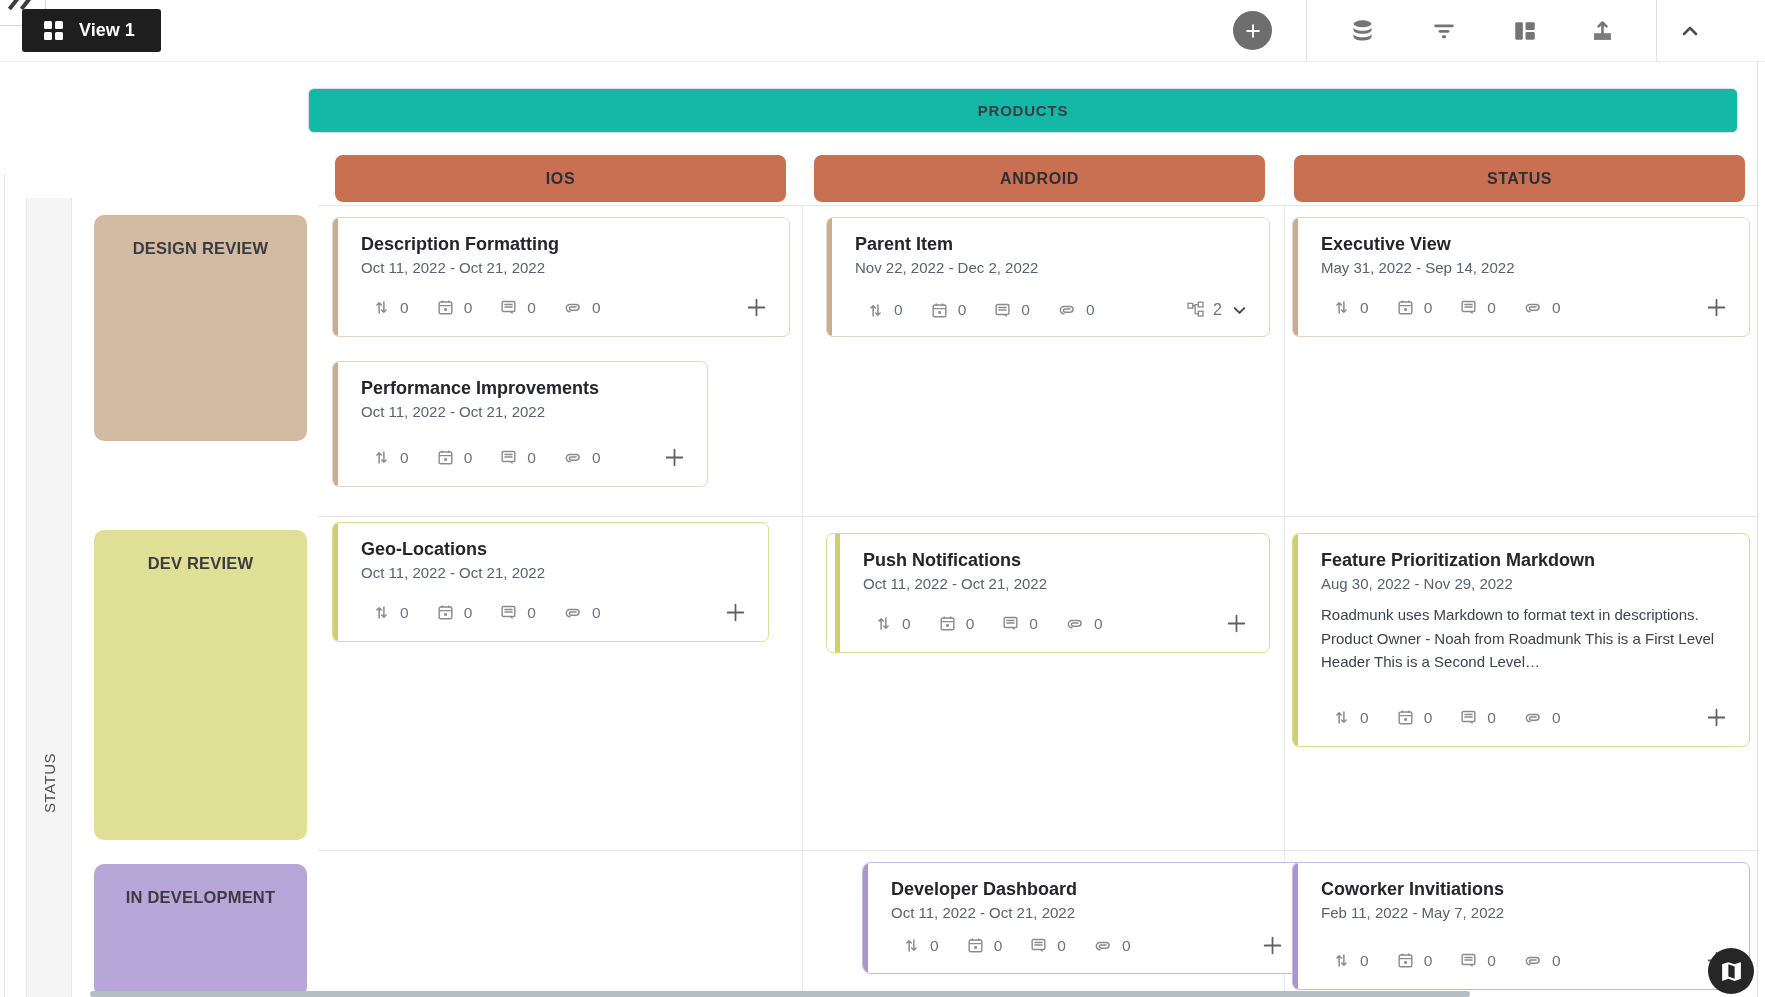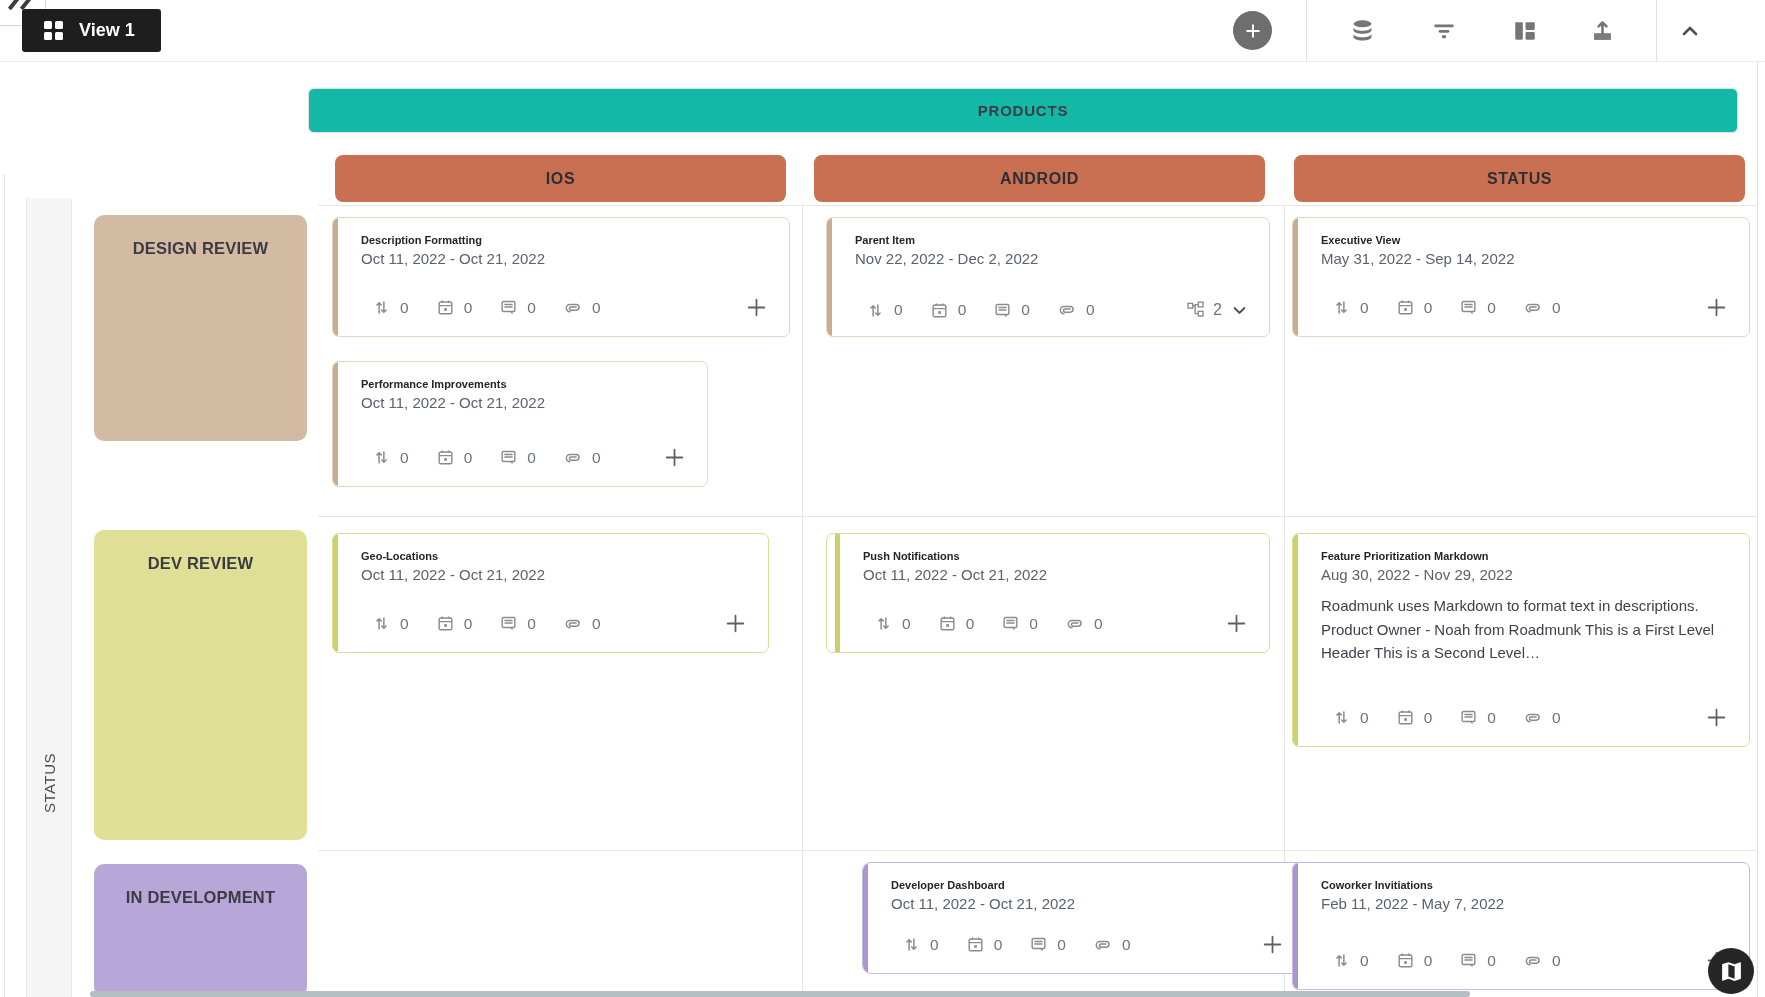--- a/index.html
+++ b/index.html
@@ -59,37 +59,37 @@
   .row-label.r3 { top:802px; height:133px; background:#b7a6d8; }
 
   
   .card { position:absolute; background:#fff; border-radius:7px; border:1px solid #ddd;
     display:flex; overflow:hidden; cursor:pointer; }
   .card .stripe { width:5px; flex:0 0 5px; }
   .card.t1 { border-color:#e4d6c2; } .card.t1 .stripe { background:#c9ad90; }
   .card.t2 { border-color:#dcdd92; } .card.t2 .stripe { background:#ced06e; }
   .card.t3 { border-color:#c9b9e2; } .card.t3 .stripe { background:#a896cc; }
   .card-body { flex:1; padding:15px 18px 12px 23px; display:flex; flex-direction:column; }
-  .card-title { font-size:11px; font-weight:700; color:#24242d; line-height:1.3; }
+  .card-title { font-size:18px; font-weight:700; color:#24242d; line-height:1.3; }
   .card-dates { font-size:15px; color:#59626f; margin-top:3px; }
   .card-desc { font-size:15px; color:#3d424d; line-height:1.55; margin-top:11px;
     display:-webkit-box; -webkit-line-clamp:3; -webkit-box-orient:vertical; overflow:hidden; }
   .card-meta { margin-top:auto; padding:12px 2px 4px 11px; display:flex; align-items:center; gap:27px; }
   .meta { display:flex; align-items:center; gap:9px; color:#8b8b8b; }
   .meta .cnt { font-size:15.5px; color:#6b7480; }
   .add-btn { margin-left:auto; color:#606060; display:flex; align-items:center; cursor:pointer; }
   .sub-badge { margin-left:auto; display:flex; align-items:center; gap:8px; color:#8b8b8b; cursor:pointer; }
   .sub-badge .cnt { font-size:16px; color:#6b7480; }
   .sub-badge .chev { color:#4a4a4a; }
 
   .card.p-c1 { left:332px; top:155px; width:458px; height:120px; }
   .card.p-c2 { left:332px; top:299px; width:376px; height:126px; }
   .card.p-c3 { left:826px; top:155px; width:444px; height:120px; }
   .card.p-c4 { left:1292px; top:155px; width:458px; height:120px; }
-  .card.p-c5 { left:332px; top:471px; width:437px; height:120px; }
+  .card.p-c5 { left:332px; top:460px; width:437px; height:120px; }
   .card.p-c6 { left:826px; top:471px; width:444px; height:120px;padding-left:8px; }
   .card.p-c7 { left:1292px; top:471px; width:458px; height:214px; }
   .card.p-c8 { left:862px; top:800px; width:444px; height:112px;border-radius:9px; }
   .card.p-c9 { left:1292px; top:800px; width:458px; height:128px; }
 
   .fab { position:absolute; left:1708px; top:886px; width:46px; height:46px; border-radius:50%;
     background:#262626; display:flex; align-items:center; justify-content:center; cursor:pointer; z-index:30; }
   .hscroll { position:absolute; left:90px; top:929px; width:1380px; height:6px; border-radius:3px;
     background:#b5bfc3; cursor:pointer; z-index:20; }
 </style>

